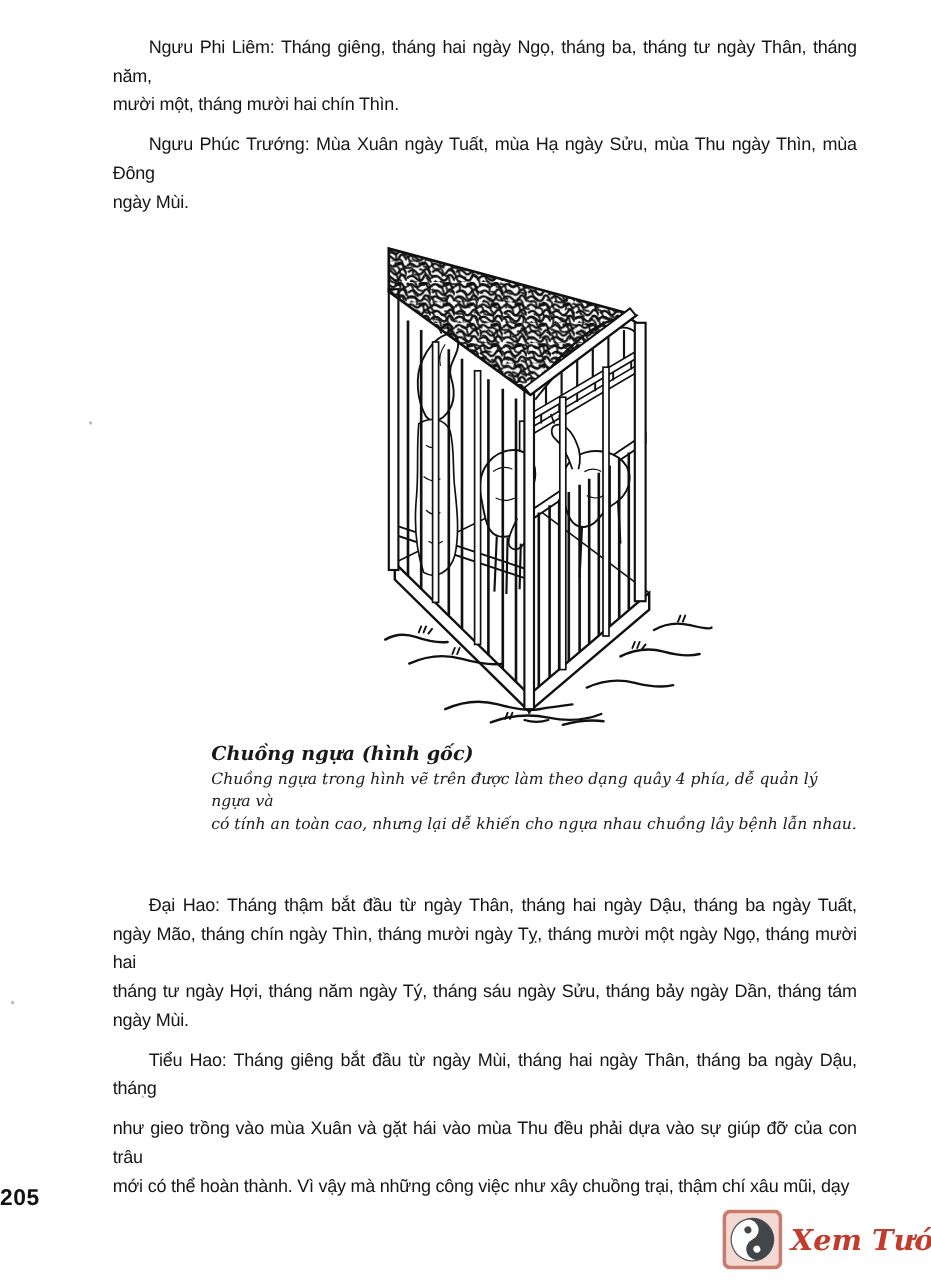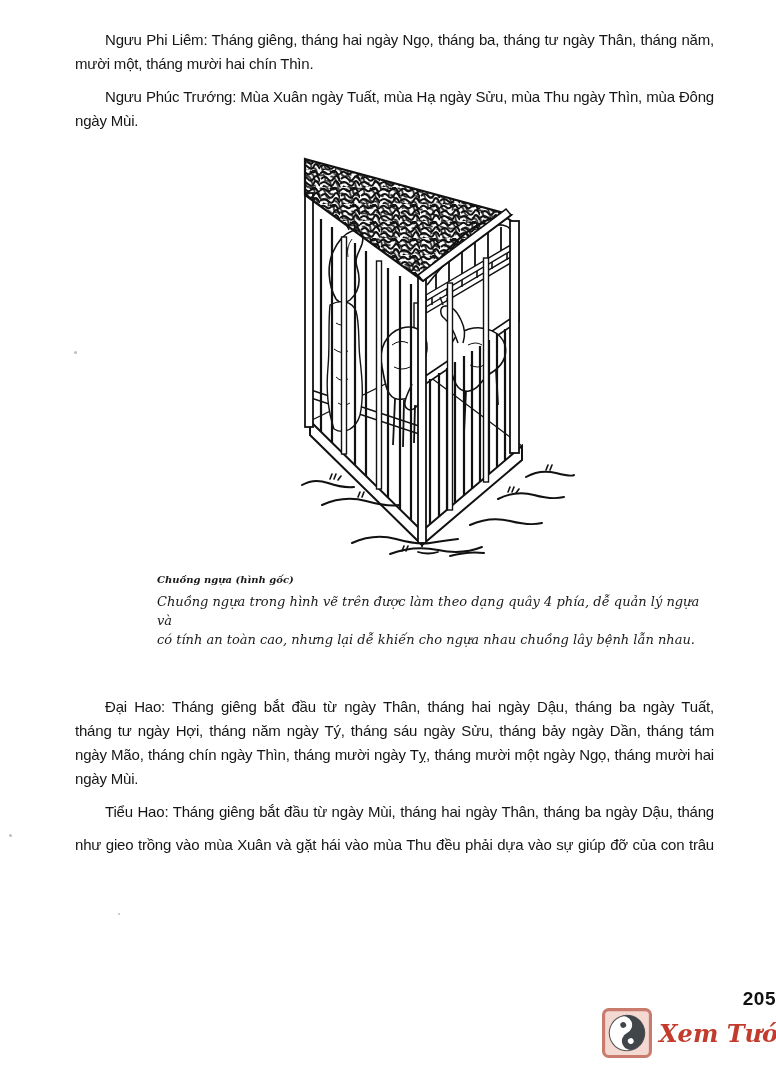--- a/index.html
+++ b/index.html
@@ -2,21 +2,21 @@
 <html><head>
 <meta charset="utf-8">
 <title>Document</title>
 <style>
   html,body{margin:0;padding:0;background:#ffffff;}
   .page{
     position:relative;
     width:776px;height:1067px;
     background:#ffffff;
     box-sizing:border-box;
-    padding:28px 62px 0 75px;
+    padding:28px 62px 0 94px;
     overflow:hidden;
     font-family:"Liberation Sans",sans-serif;
     color:#161616;
   }
   .para{margin:0 0 9px 0;}
   .ln{
     display:block;
     font-size:15px;
     line-height:24px;
     letter-spacing:-0.2px;
@@ -29,32 +29,32 @@
   figure.figure{margin:20px 0 46px 0;padding:0;}
   .stable-svg{display:block;margin-left:225px;}
   figcaption.caption{
     margin:12px 0 0 82px;
     font-family:"DejaVu Serif",serif;
     font-style:italic;
     color:#191919;
   }
   .caption-title{
     font-weight:bold;
-    font-size:10px;
+    font-size:16px;
     line-height:20px;
     margin-bottom:2px;
   }
   .caption-line{
     font-size:13px;
     line-height:19px;
   }
   .page-number{
     position:absolute;
     left:0;right:0;top:988px;
-    text-align:right;
+    text-align:left;
     font-size:19px;
     font-weight:bold;
     letter-spacing:0.5px;
     color:#111;
   }
   .watermark{
     position:absolute;
     left:602px;top:1008px;
     display:flex;align-items:center;gap:7px;
     text-decoration:none;
@@ -190,32 +190,33 @@
     </svg>
 
     <figcaption class="caption">
       <div class="caption-title">Chuồng ngựa (hình gốc)</div>
       <div class="caption-line">Chuồng ngựa trong hình vẽ trên được làm theo dạng quây 4 phía, dễ quản lý ngựa và</div>
       <div class="caption-line">có tính an toàn cao, nhưng lại dễ khiến cho ngựa nhau chuồng lây bệnh lẫn nhau.</div>
     </figcaption>
   </figure>
 
   <p class="para">
-    <span class="ln first">Đại Hao: Tháng giêng bắt đầu từ ngày Thân, tháng hai ngày Dậu, tháng ba ngày Tuất,</span>
+    <span class="ln first">Đại Hao: Tháng thậm bắt đầu từ ngày Thân, tháng hai ngày Dậu, tháng ba ngày Tuất,</span>
+    <span class="ln">ngày Mão, tháng chín ngày Thìn, tháng mười ngày Tỵ, tháng mười một ngày Ngọ, tháng mười hai</span>
     <span class="ln">tháng tư ngày Hợi, tháng năm ngày Tý, tháng sáu ngày Sửu, tháng bảy ngày Dần, tháng tám</span>
-    <span class="ln">ngày Mão, tháng chín ngày Thìn, tháng mười ngày Tỵ, tháng mười một ngày Ngọ, tháng mười hai</span>
     <span class="ln last">ngày Mùi.</span>
   </p>
 
   <p class="para">
     <span class="ln first">Tiểu Hao: Tháng giêng bắt đầu từ ngày Mùi, tháng hai ngày Thân, tháng ba ngày Dậu, tháng</span>
   </p>
 
   <p class="para">
     <span class="ln">như gieo trồng vào mùa Xuân và gặt hái vào mùa Thu đều phải dựa vào sự giúp đỡ của con trâu</span>
+    <span class="ln last">mới có thể hoàn thành. Vì vậy mà những công việc như xây chuồng trại, thậm chí xâu mũi, dạy</span>
   </p>
 
   <div class="page-number">205</div>
 
   <div class="watermark">
     <span class="wm-icon">
       <svg width="50" height="50" viewBox="0 0 48 48" xmlns="http://www.w3.org/2000/svg">
         <rect x="1.5" y="1.5" width="45" height="45" rx="5" fill="#f3d9d2" stroke="#c97b6e" stroke-width="3"></rect>
         <g transform="rotate(-25 24 24)">
           <circle cx="24" cy="24" r="17" fill="#ffffff" stroke="#555" stroke-width="1"></circle>

